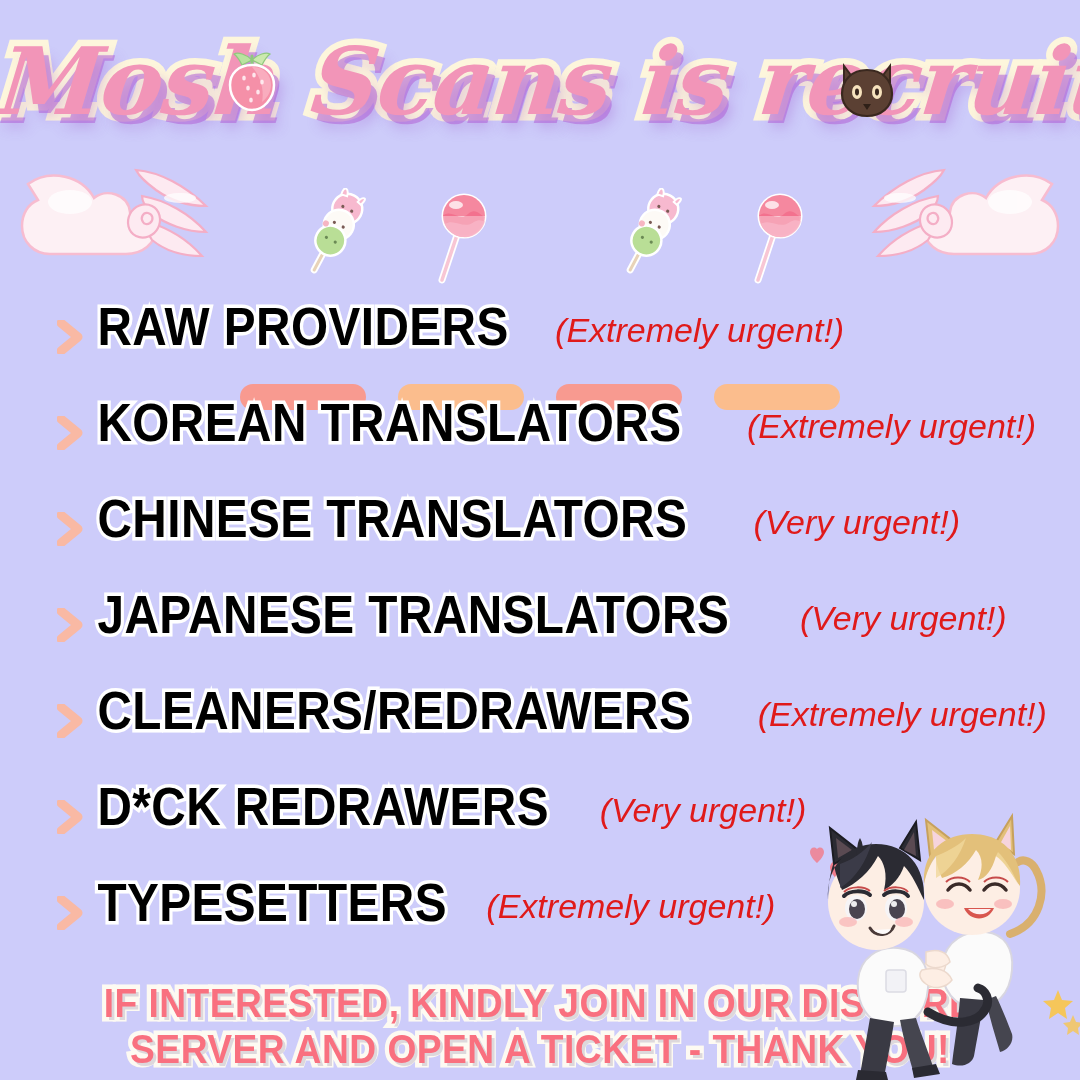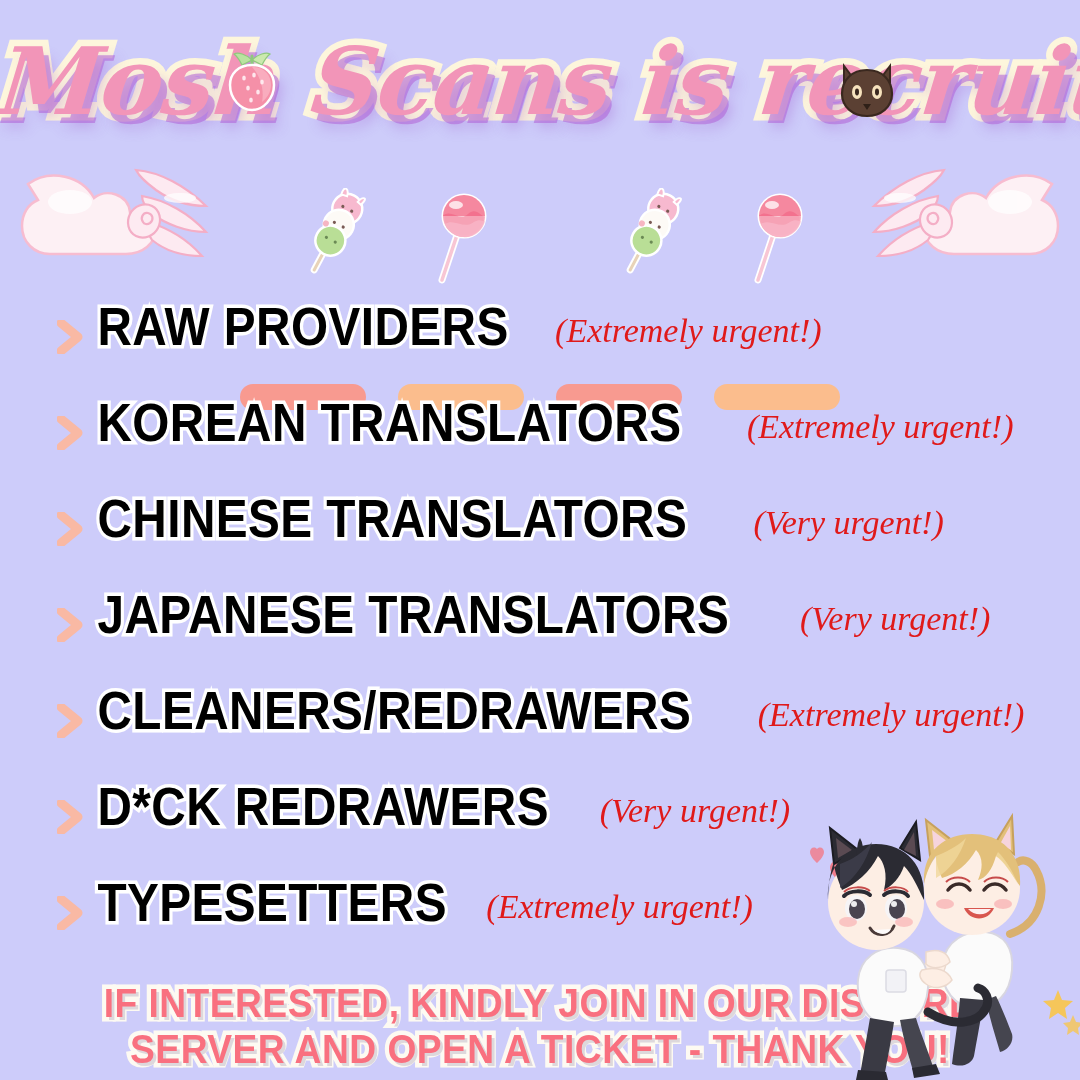--- a/index.html
+++ b/index.html
@@ -101,21 +101,21 @@
     color: #000000;
     letter-spacing: 0.5px;
     transform: scaleX(0.90);
     transform-origin: left center;
     -webkit-text-stroke: 7px #ffffff;
     paint-order: stroke fill;
     white-space: nowrap;
     padding-left: 46px;
   }
   .role-note {
-    font-family: Liberation Serif, serif;
+    font-family: Liberation Sans, sans-serif;
     font-style: italic;
     font-size: 34px;
     line-height: 40px;
     color: #e01a1a;
     white-space: nowrap;
     margin-left: -4px;
     position: relative;
     top: -3px;
   }
 

